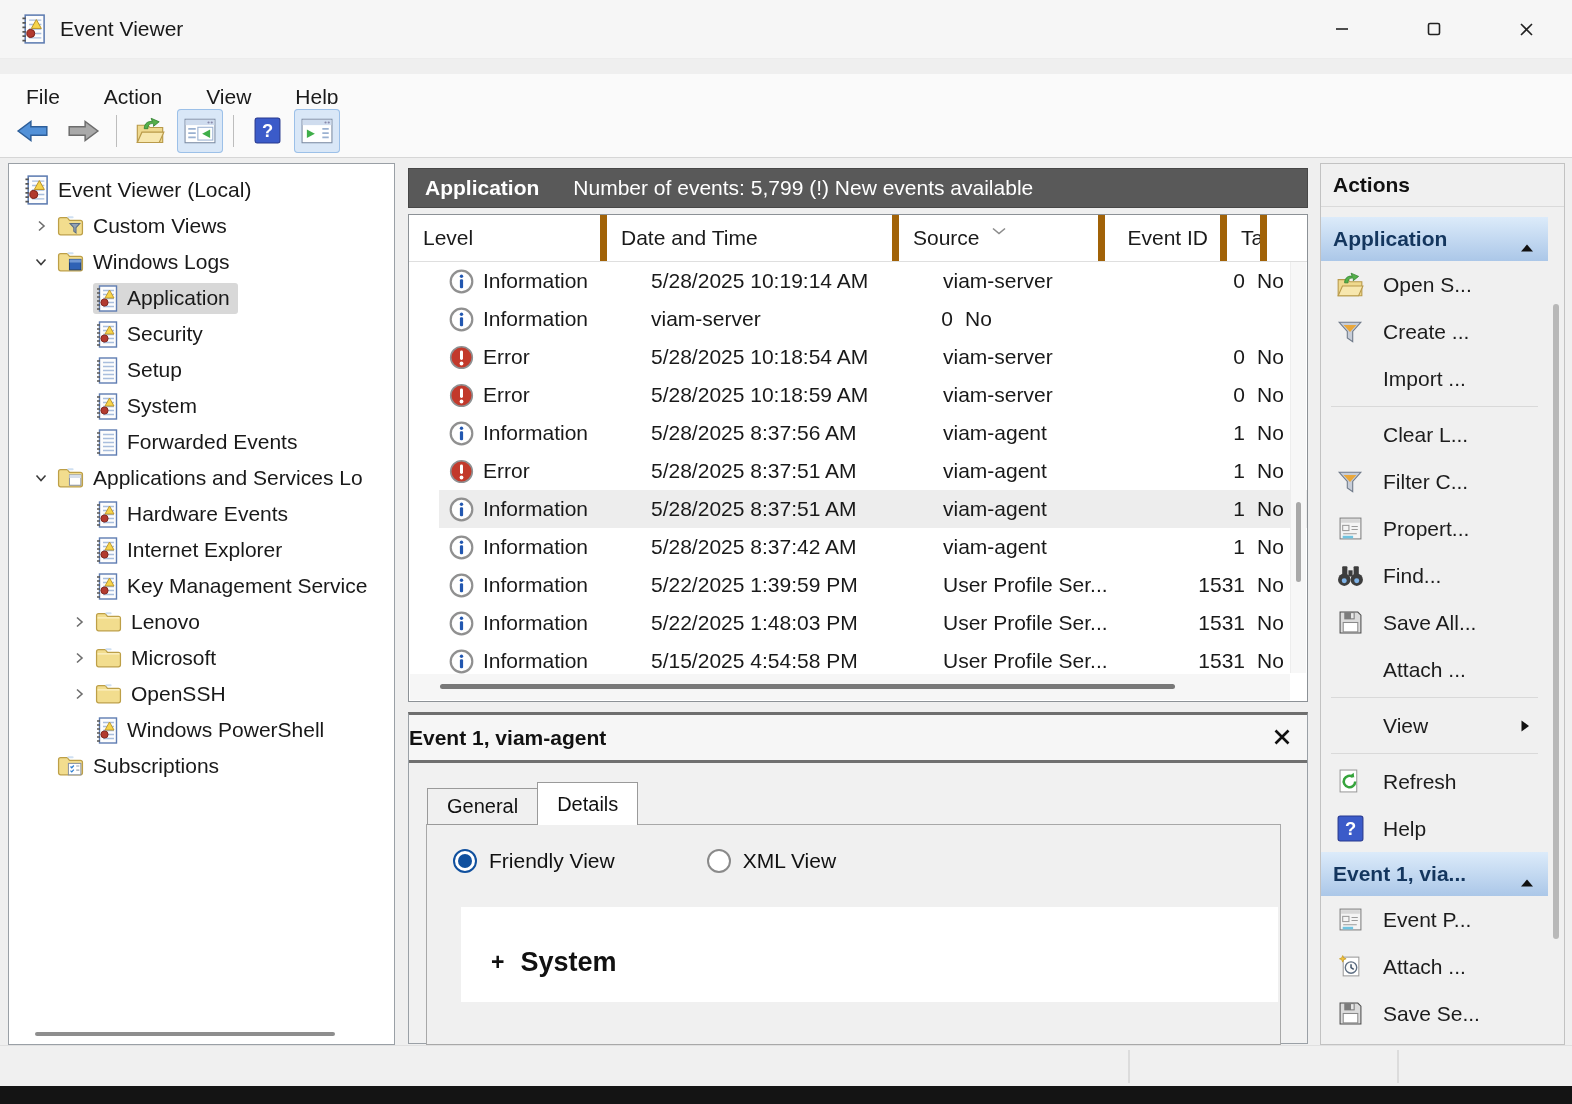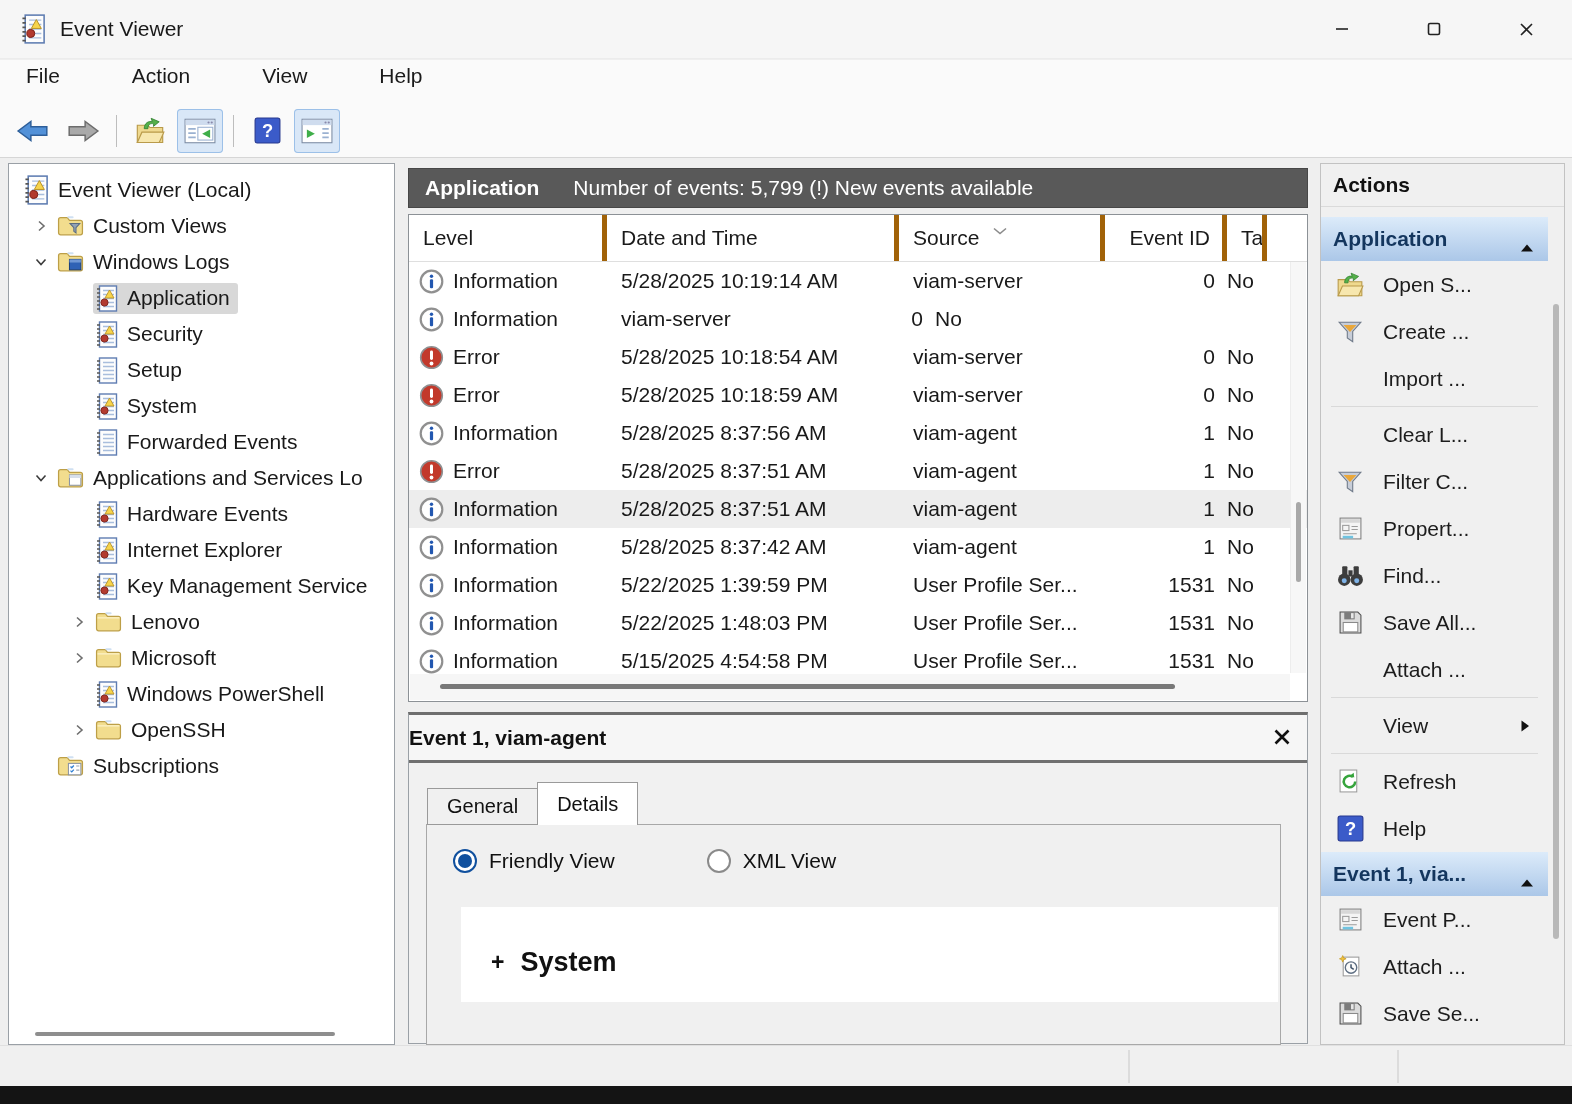--- a/index.html
+++ b/index.html
@@ -8,21 +8,21 @@
   .icon{display:inline-flex;align-items:center;justify-content:center;flex:none;}
 
   
   .titlebar{position:absolute;left:0;top:0;right:0;height:58px;background:#f6f6f6;border-bottom:1px solid #ececec;display:flex;align-items:center;}
   .app-icon{margin-left:20px;}
   .win-title{margin-left:14px;font-size:21px;color:#191919;}
   .win-controls{position:absolute;right:0;top:0;height:58px;display:flex;}
   .win-btn{width:92px;height:58px;display:flex;align-items:center;justify-content:center;cursor:default;}
 
   
-  .menubar{position:absolute;left:0;top:60px;right:0;height:46px;background:#fafafa;border-bottom:1px solid #ececec;display:flex;gap:28px;}
+  .menubar{position:absolute;left:0;top:74px;right:0;height:46px;background:#fafafa;border-bottom:1px solid #ececec;display:flex;align-items:center;}
   .menu-item{font-size:21px;color:#1a1a1a;margin-left:20px;margin-right:12px;padding:4px 6px;}
 
   
   .toolbar{position:absolute;left:0;top:104px;right:0;height:53px;background:#fafafa;border-bottom:1px solid #d6d6d6;display:flex;align-items:center;padding-left:8px;}
   .tool-btn{width:46px;height:44px;display:flex;align-items:center;justify-content:center;border-radius:4px;margin:0 2px;}
   .tool-btn.hl{background:#d9e7f7;box-shadow:0 0 0 1px #9cc0e8 inset;}
   .tool-sep{width:1px;height:32px;background:#bdbdbd;margin:0 8px;}
 
   
   .tree-panel{position:absolute;left:8px;top:163px;width:387px;height:882px;background:#fff;border:1px solid #9aa0a6;box-sizing:border-box;overflow:hidden;}
@@ -35,24 +35,24 @@
   .tree-hscroll .thumb{position:absolute;left:22px;top:6px;width:300px;height:4px;background:#8e8e8e;border-radius:2px;}
 
   
   .main-header{position:absolute;left:408px;top:168px;width:900px;height:40px;background:#595959;border:1px solid #474747;box-sizing:border-box;display:flex;align-items:center;color:#fff;}
   .mh-title{font-weight:bold;font-size:21px;margin-left:16px;}
   .mh-sub{font-size:21px;margin-left:34px;}
 
   
   .list-panel{position:absolute;left:408px;top:214px;width:900px;height:488px;background:#fff;border:1px solid #8c9196;box-sizing:border-box;overflow:hidden;}
   .thead{display:flex;height:46px;border-bottom:1px solid #dfdfdf;}
-  .th{font-size:21px;color:#1a1a1a;display:flex;align-items:center;padding-left:14px;border-right:5px solid #a16207;box-sizing:border-box;position:relative;overflow:hidden;white-space:nowrap;}
+  .th{font-size:21px;color:#1a1a1a;display:flex;align-items:center;padding-left:14px;border-right:7px solid #a16207;box-sizing:border-box;position:relative;overflow:hidden;white-space:nowrap;}
   .th.right{justify-content:flex-end;padding-right:12px;padding-left:0;}
   .sort-ind{position:absolute;top:1px;left:50%;margin-left:-8px;}
-  .tbody{overflow:hidden;height:414px;}
+  .tbody{overflow:hidden;height:414px;padding-left:30px;}
   .tr{display:flex;height:38px;align-items:center;}
   .tr.sel{background:#ededed;}
   .td{font-size:21px;color:#191919;box-sizing:border-box;overflow:hidden;white-space:nowrap;}
   .td.c0{width:198px;display:flex;align-items:center;gap:9px;padding-left:10px;}
   .td.c1{width:292px;padding-left:14px;}
   .td.c2{width:206px;padding-left:14px;}
   .td.c3{width:122px;text-align:right;padding-right:12px;}
   .td.c4{width:40px;}
   .v-scroll{position:absolute;right:1px;top:47px;bottom:28px;width:15px;background:#f7f7f7;border-left:1px solid #ededed;}
   .v-scroll .thumb{position:absolute;left:5px;width:5px;top:240px;height:80px;background:#a8a8a8;border-radius:3px;}
@@ -420,49 +420,49 @@
               <svg width="27" height="22" viewBox="0 0 26 21">
                 <path d="M1.5 4.5c0-1.2.8-2 2-2h6.5l2 2.5h10.5c1.2 0 2 .8 2 2v10c0 1.2-.8 2-2 2h-19c-1.2 0-2-.8-2-2z" fill="#f2dd8e" stroke="#bd9f47" stroke-width="1.2"></path>
                 <path d="M2.5 6.5h21" stroke="#fbf0c0" stroke-width="1.4"></path>
                 <rect x="10" y="1" width="6" height="2" rx="1" fill="#cfe0f2"></rect>
               </svg>
             </span>
             <span class="tree-label">Microsoft</span>
           </span>
         </div>
         <div class="tree-row" style="padding-left: 56px;">
+          <span class="expander">
+            <svg width="14" height="14" viewBox="0 0 14 14">
+              <path d="M5 2.5l5 4.5-5 4.5" fill="none" stroke="#6e6e6e" stroke-width="1.6"></path>
+            </svg>
+          </span>
+          <span class="tree-inner">
+            <span class="icon">
+              <svg width="27" height="22" viewBox="0 0 26 21">
+                <path d="M1.5 4.5c0-1.2.8-2 2-2h6.5l2 2.5h10.5c1.2 0 2 .8 2 2v10c0 1.2-.8 2-2 2h-19c-1.2 0-2-.8-2-2z" fill="#f2dd8e" stroke="#bd9f47" stroke-width="1.2"></path>
+                <path d="M2.5 6.5h21" stroke="#fbf0c0" stroke-width="1.4"></path>
+                <rect x="10" y="1" width="6" height="2" rx="1" fill="#cfe0f2"></rect>
+              </svg>
+            </span>
+            <span class="tree-label">OpenSSH</span>
+          </span>
+        </div>
+        <div class="tree-row" style="padding-left: 56px;">
           <span class="expander"></span>
           <span class="tree-inner">
             <span class="icon">
               <svg width="23" height="27" viewBox="0 0 23 27">
                 <rect x="4.5" y="1" width="17" height="25" fill="#fdfdfd" stroke="#5f7db2" stroke-width="1.4"></rect>
                 <path d="M8 5.5h11M8 9.5h11M8 13.5h11M8 17.5h11M8 21.5h11" stroke="#a9bedd" stroke-width="1.3"></path>
                 <path d="M2 4h3M2 8h3M2 12h3M2 16h3M2 20h3M2 24h3" stroke="#555" stroke-width="1.6"></path>
                 <path d="M14.5 5l4.5 8h-9z" fill="#f6d44c" stroke="#bb9327" stroke-width=".9"></path>
                 <circle cx="9.5" cy="17.5" r="3.6" fill="#b23a30" stroke="#7c2018" stroke-width=".9"></circle>
               </svg>
             </span>
             <span class="tree-label">Windows PowerShell</span>
-          </span>
-        </div>
-        <div class="tree-row" style="padding-left: 56px;">
-          <span class="expander">
-            <svg width="14" height="14" viewBox="0 0 14 14">
-              <path d="M5 2.5l5 4.5-5 4.5" fill="none" stroke="#6e6e6e" stroke-width="1.6"></path>
-            </svg>
-          </span>
-          <span class="tree-inner">
-            <span class="icon">
-              <svg width="27" height="22" viewBox="0 0 26 21">
-                <path d="M1.5 4.5c0-1.2.8-2 2-2h6.5l2 2.5h10.5c1.2 0 2 .8 2 2v10c0 1.2-.8 2-2 2h-19c-1.2 0-2-.8-2-2z" fill="#f2dd8e" stroke="#bd9f47" stroke-width="1.2"></path>
-                <path d="M2.5 6.5h21" stroke="#fbf0c0" stroke-width="1.4"></path>
-                <rect x="10" y="1" width="6" height="2" rx="1" fill="#cfe0f2"></rect>
-              </svg>
-            </span>
-            <span class="tree-label">OpenSSH</span>
           </span>
         </div>
         <div class="tree-row" style="padding-left: 18px;">
           <span class="expander"></span>
           <span class="tree-inner">
             <span class="icon">
               <svg width="27" height="22" viewBox="0 0 26 21">
                 <path d="M1.5 4.5c0-1.2.8-2 2-2h6.5l2 2.5h10.5c1.2 0 2 .8 2 2v10c0 1.2-.8 2-2 2h-19c-1.2 0-2-.8-2-2z" fill="#f2dd8e" stroke="#bd9f47" stroke-width="1.2"></path>
                 <rect x="10" y="1" width="6" height="2" rx="1" fill="#cfe0f2"></rect>
                 <rect x="11" y="8" width="12" height="11" fill="#fff" stroke="#8a93a3"></rect>

